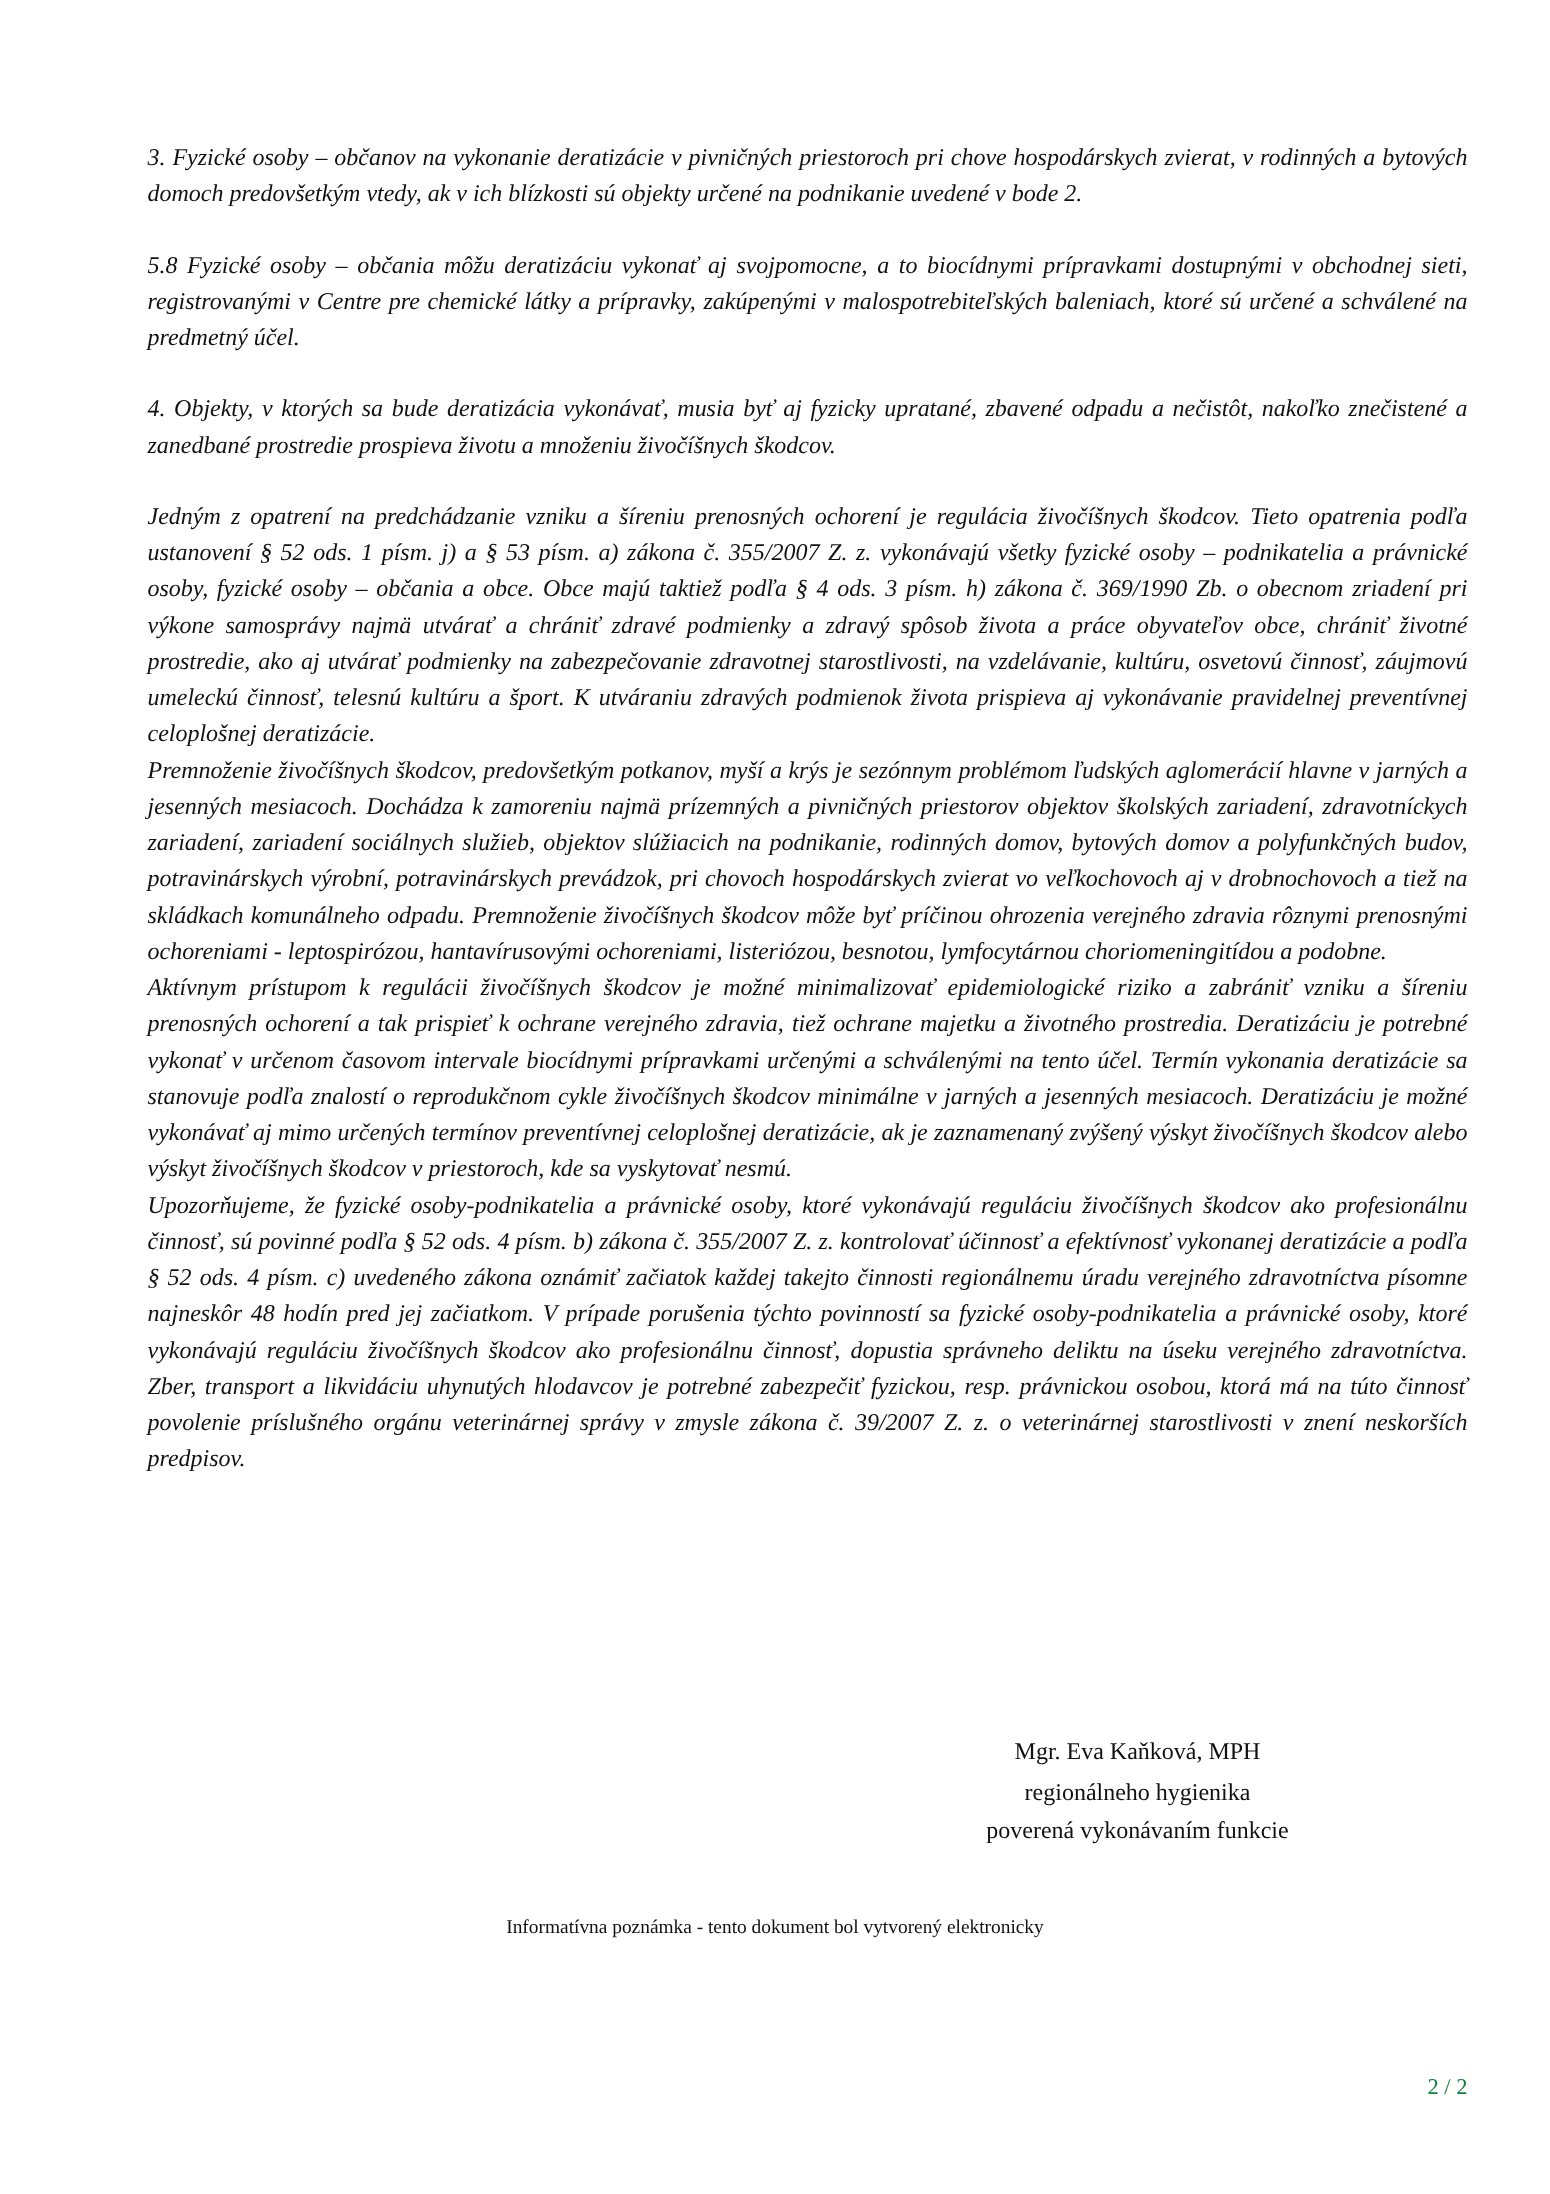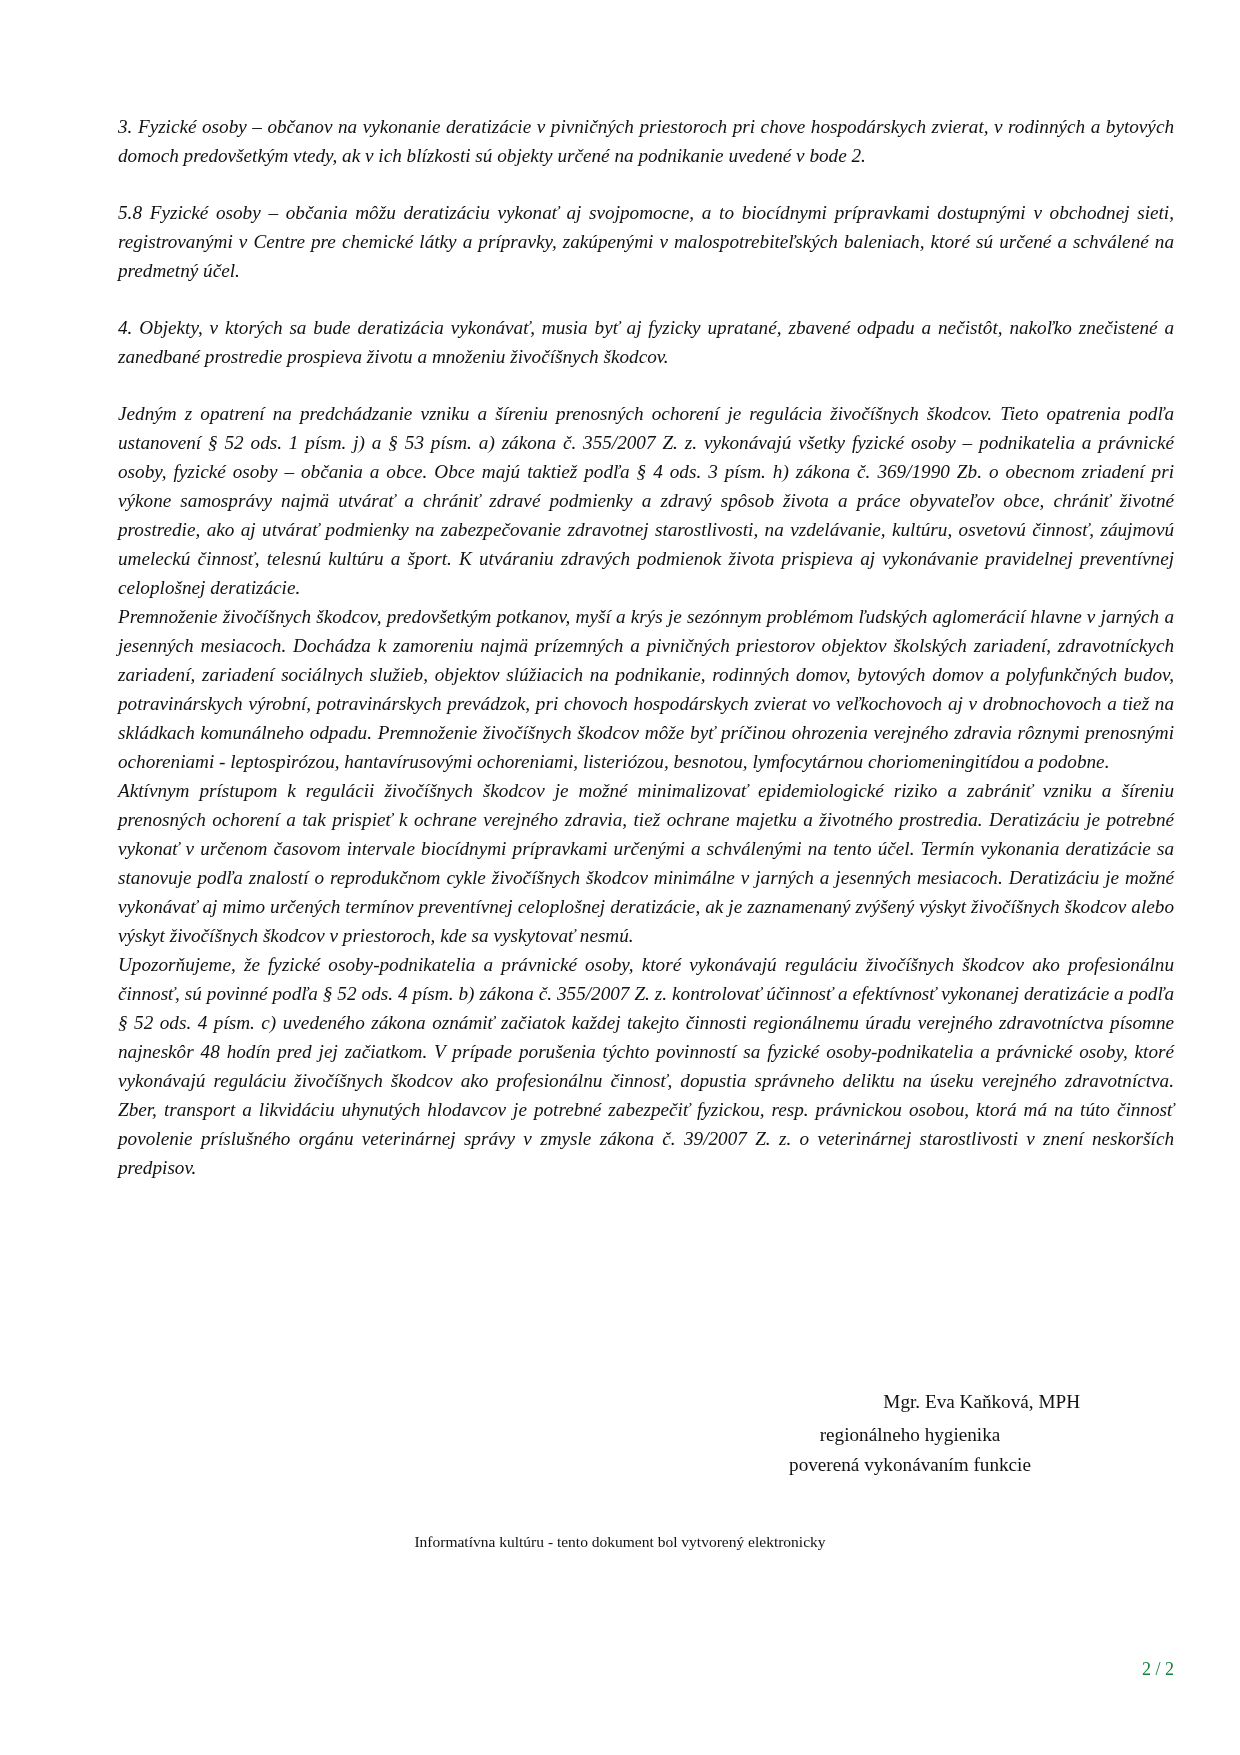--- a/index.html
+++ b/index.html
@@ -42,21 +42,20 @@
       position: absolute;
       left: 740px;
       top: 1387px;
       width: 340px;
       text-align: center;
       font-size: 19.2px;
       line-height: 30px;
     }
     .signature .name {
       margin-bottom: 3px;
-      text-align: right;
     }
     .footnote {
       position: absolute;
       left: 0;
       width: 1240px;
       top: 1532px;
       text-align: center;
       font-size: 15.5px;
       line-height: 20px;
     }
@@ -84,15 +83,15 @@
   <p class="para">Aktívnym prístupom k regulácii živočíšnych škodcov je možné minimalizovať epidemiologické riziko a zabrániť vzniku a šíreniu prenosných ochorení a tak prispieť k ochrane verejného zdravia, tiež ochrane majetku a životného prostredia. Deratizáciu je potrebné vykonať v určenom časovom intervale biocídnymi prípravkami určenými a schválenými na tento účel. Termín vykonania deratizácie sa stanovuje podľa znalostí o reprodukčnom cykle živočíšnych škodcov minimálne v jarných a jesenných mesiacoch. Deratizáciu je možné vykonávať aj mimo určených termínov preventívnej celoplošnej deratizácie, ak je zaznamenaný zvýšený výskyt živočíšnych škodcov alebo výskyt živočíšnych škodcov v priestoroch, kde sa vyskytovať nesmú.</p>
   <p class="para">Upozorňujeme, že fyzické osoby-podnikatelia a právnické osoby, ktoré vykonávajú reguláciu živočíšnych škodcov ako profesionálnu činnosť, sú povinné podľa § 52 ods. 4 písm. b) zákona č. 355/2007 Z. z. kontrolovať účinnosť a efektívnosť vykonanej deratizácie a podľa § 52 ods. 4 písm. c) uvedeného zákona oznámiť začiatok každej takejto činnosti regionálnemu úradu verejného zdravotníctva písomne najneskôr 48 hodín pred jej začiatkom. V prípade porušenia týchto povinností sa fyzické osoby-podnikatelia a právnické osoby, ktoré vykonávajú reguláciu živočíšnych škodcov ako profesionálnu činnosť, dopustia správneho deliktu na úseku verejného zdravotníctva. Zber, transport a likvidáciu uhynutých hlodavcov je potrebné zabezpečiť fyzickou, resp. právnickou osobou, ktorá má na túto činnosť povolenie príslušného orgánu veterinárnej správy v zmysle zákona č. 39/2007 Z. z. o veterinárnej starostlivosti v znení neskorších predpisov.</p>
 </div>
 
 <div class="signature">
   <div class="name">Mgr. Eva Kaňková, MPH</div>
   <div>regionálneho hygienika</div>
   <div>poverená vykonávaním funkcie</div>
 </div>
 
-<div class="footnote">Informatívna kultúru - tento dokument bol vytvorený elektronicky</div>
+<div class="footnote">Informatívna poznámka - tento dokument bol vytvorený elektronicky</div>
 
 <div class="page-number">2 / 2</div>
 
 </body></html>

